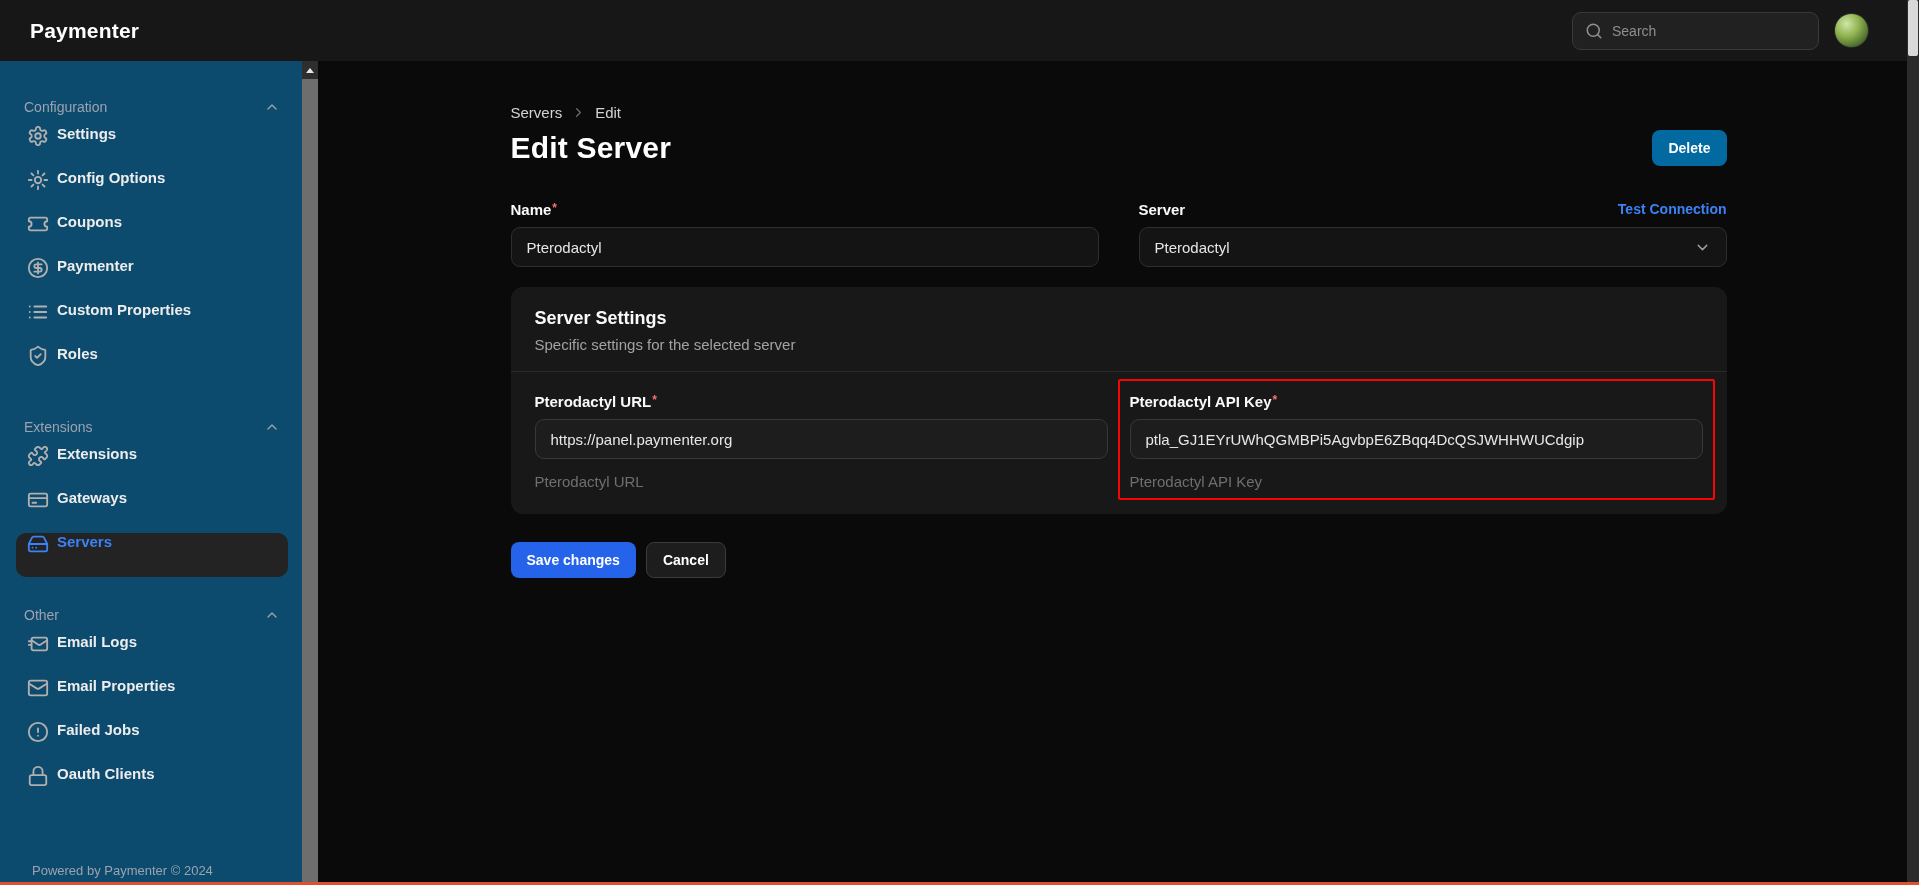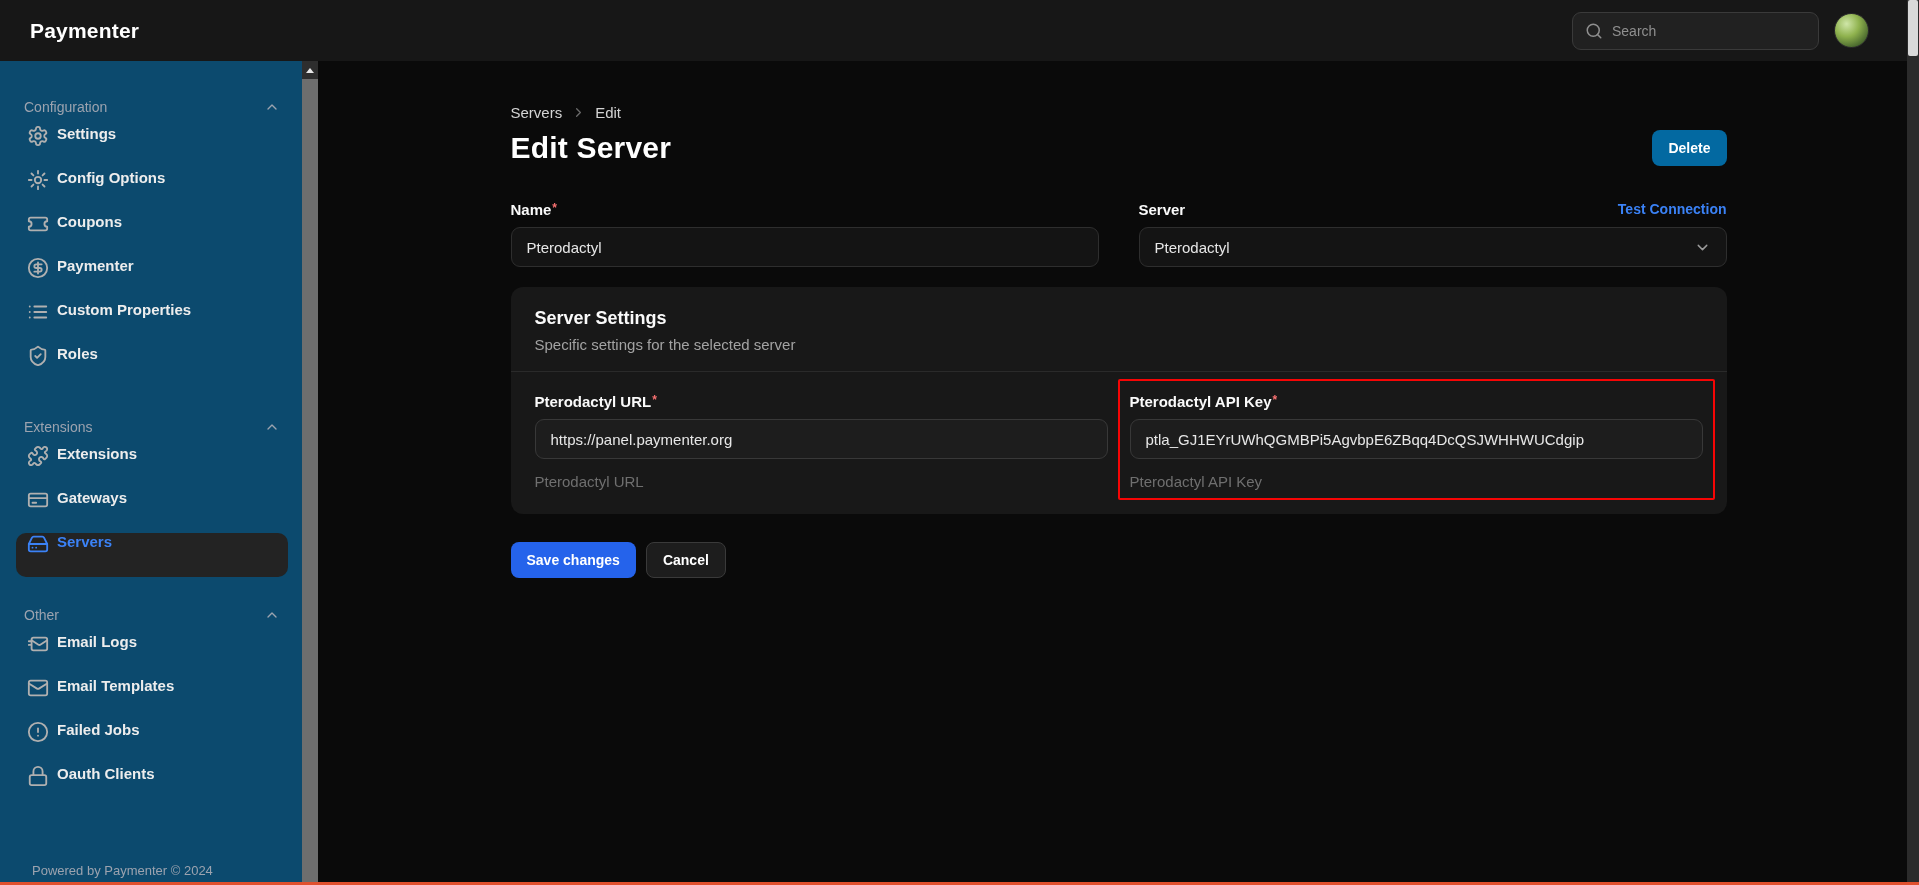--- a/index.html
+++ b/index.html
@@ -304,21 +304,21 @@
           </span>
           <span>Email Logs</span>
         </a>
         <a class="item">
           <span class="icon">
             <svg width="22" height="22" viewBox="0 0 24 24" fill="none" stroke="currentColor" stroke-width="2" stroke-linecap="round" stroke-linejoin="round">
                 <rect x="2" y="4" width="20" height="16" rx="2"></rect>
                 <path d="m22 7-8.97 5.7a1.94 1.94 0 0 1-2.06 0L2 7"></path>
               </svg>
           </span>
-          <span>Email Templates</span>
+          <span>Email Properties</span>
         </a>
         <a class="item">
           <span class="icon">
             <svg width="22" height="22" viewBox="0 0 24 24" fill="none" stroke="currentColor" stroke-width="2" stroke-linecap="round" stroke-linejoin="round">
                 <circle cx="12" cy="12" r="10"></circle>
                 <path d="M12 8v4"></path>
                 <path d="M12 16h.01"></path>
               </svg>
           </span>
           <span>Failed Jobs</span>

